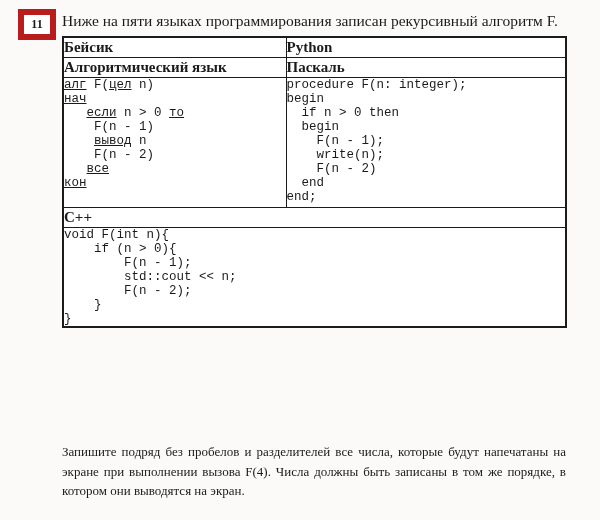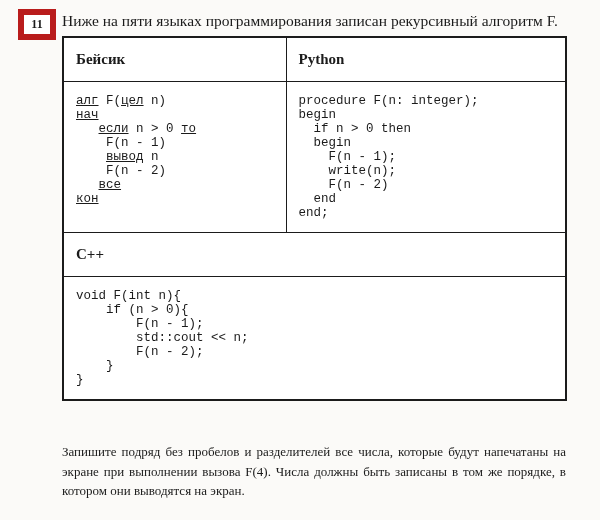--- a/index.html
+++ b/index.html
@@ -43,21 +43,21 @@
     top: 36px;
     width: 503px;
     border-collapse: collapse;
     table-layout: fixed;
     border: 2px solid #1b1b1b;
     background: #ffffff;
   }
   table.codes td {
     border: 1px solid #1b1b1b;
     vertical-align: top;
-    padding: 12px;
+    padding: 0;
   }
   td.hcell {
     font-weight: bold;
     font-size: 15px;
     padding: 1px 5px 0 5px;
     height: 19px;
     line-height: 18px;
   }
   td.ccell {
     padding: 1px 4px;
@@ -96,20 +96,24 @@
 <table class="codes">
   <colgroup>
     <col style="width:223px">
     <col style="width:280px">
   </colgroup>
   <tbody>
     <tr>
       <td class="hcell">Бейсик</td>
       <td class="hcell">Python</td>
     </tr>
+    <tr>
+      <td class="hcell">Алгоритмический язык</td>
+      <td class="hcell">Паскаль</td>
+    </tr>
     <tr class="row-code2">
       <td class="ccell">
           <pre class="code"><span class="u">алг</span> F(<span class="u">цел</span> n)
 <span class="u">нач</span>
    <span class="u">если</span> n &gt; 0 <span class="u">то</span>
     F(n - 1)
     <span class="u">вывод</span> n
     F(n - 2)
    <span class="u">все</span>
 <span class="u">кон</span></pre>

